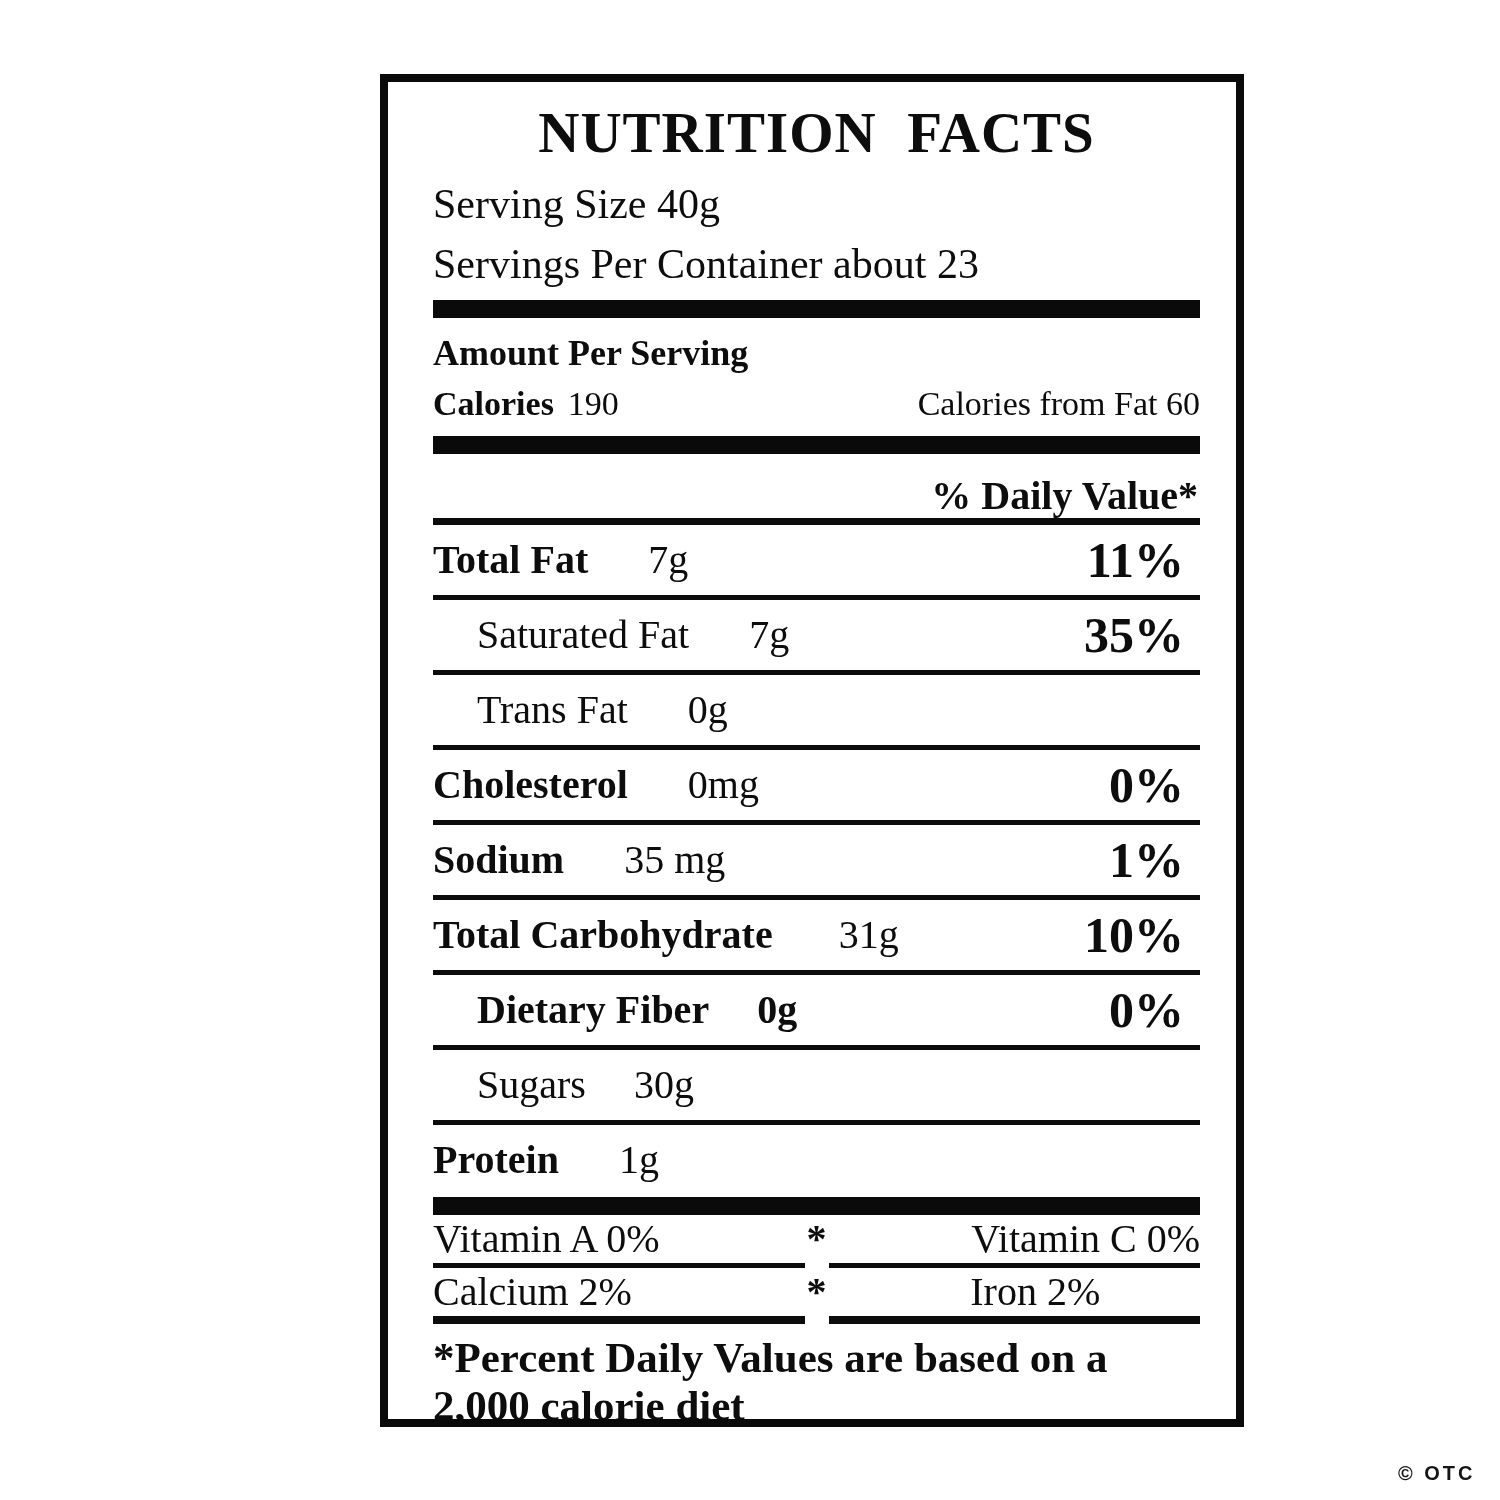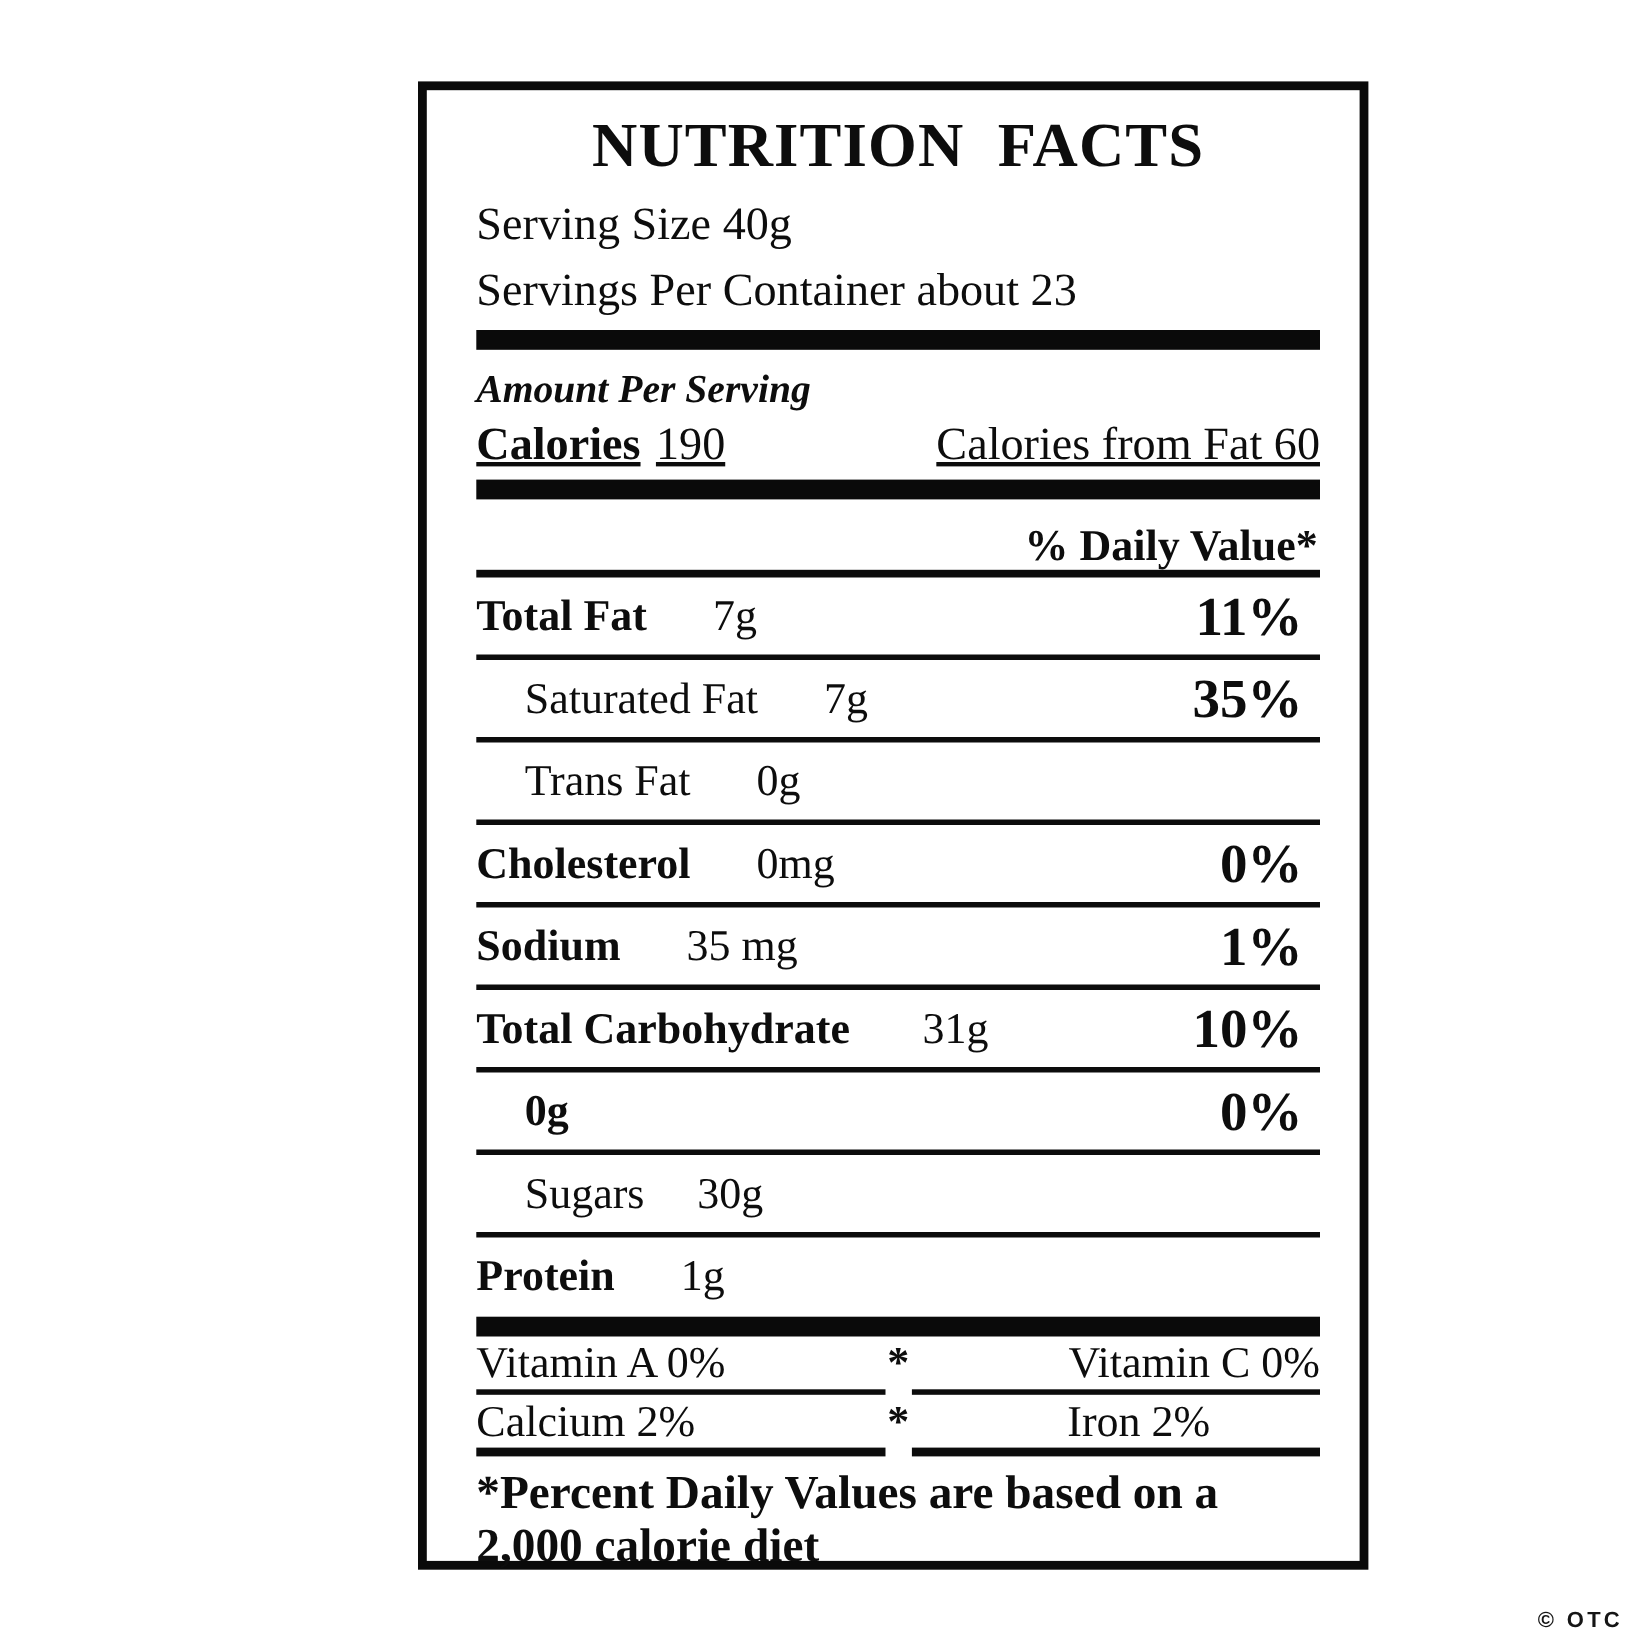--- a/index.html
+++ b/index.html
@@ -40,30 +40,28 @@
   .bar {
     height: 18px;
     background: #0a0a0a;
     margin-top: 12px;
   }
   .aps {
     margin-top: 14px;
     font-size: 36px;
     line-height: 42px;
     font-weight: bold;
-    font-style: italic;
   }
   .calories-row {
     margin-top: 6px;
     display: flex;
     justify-content: space-between;
     align-items: flex-end;
-    font-size: 42px;
-    line-height: 48px;
-    text-decoration: underline;
+    font-size: 34px;
+    line-height: 48px;
   }
   .calories-left .cal-lbl { font-weight: bold; margin-right: 14px; }
   .bar2 { margin-top: 8px; }
   .dv-header {
     margin-top: 20px;
     font-size: 40px;
     line-height: 44px;
     font-weight: bold;
     text-align: right;
     padding-right: 2px;
@@ -199,20 +197,21 @@
   <div class="rule"></div>
 
   <div class="nrow">
     <span class="nlbl bold" style="margin-right:32px">Total Carbohydrate</span>
     <span class="nval">31g</span>
     <span class="ndv">10%</span>
   </div>
   <div class="rule"></div>
 
   <div class="nrow ind">
+    <span class="nlbl bold" style="margin-right:14px">Dietary Fiber</span>
     <span class="nval bold">0g</span>
     <span class="ndv">0%</span>
   </div>
   <div class="rule"></div>
 
   <div class="nrow ind">
     <span class="nlbl" style="margin-right:14px">Sugars</span>
     <span class="nval">30g</span>
     <span class="ndv"></span>
   </div>

